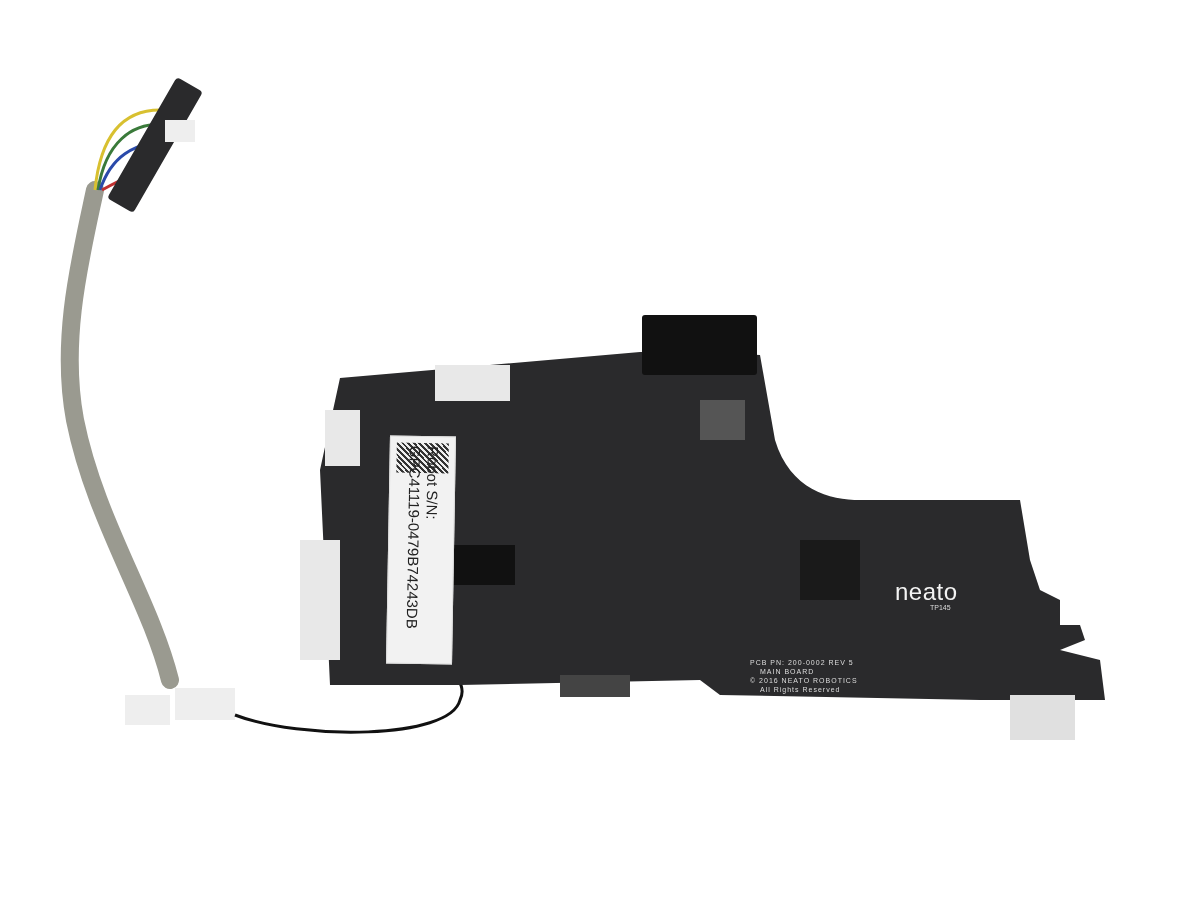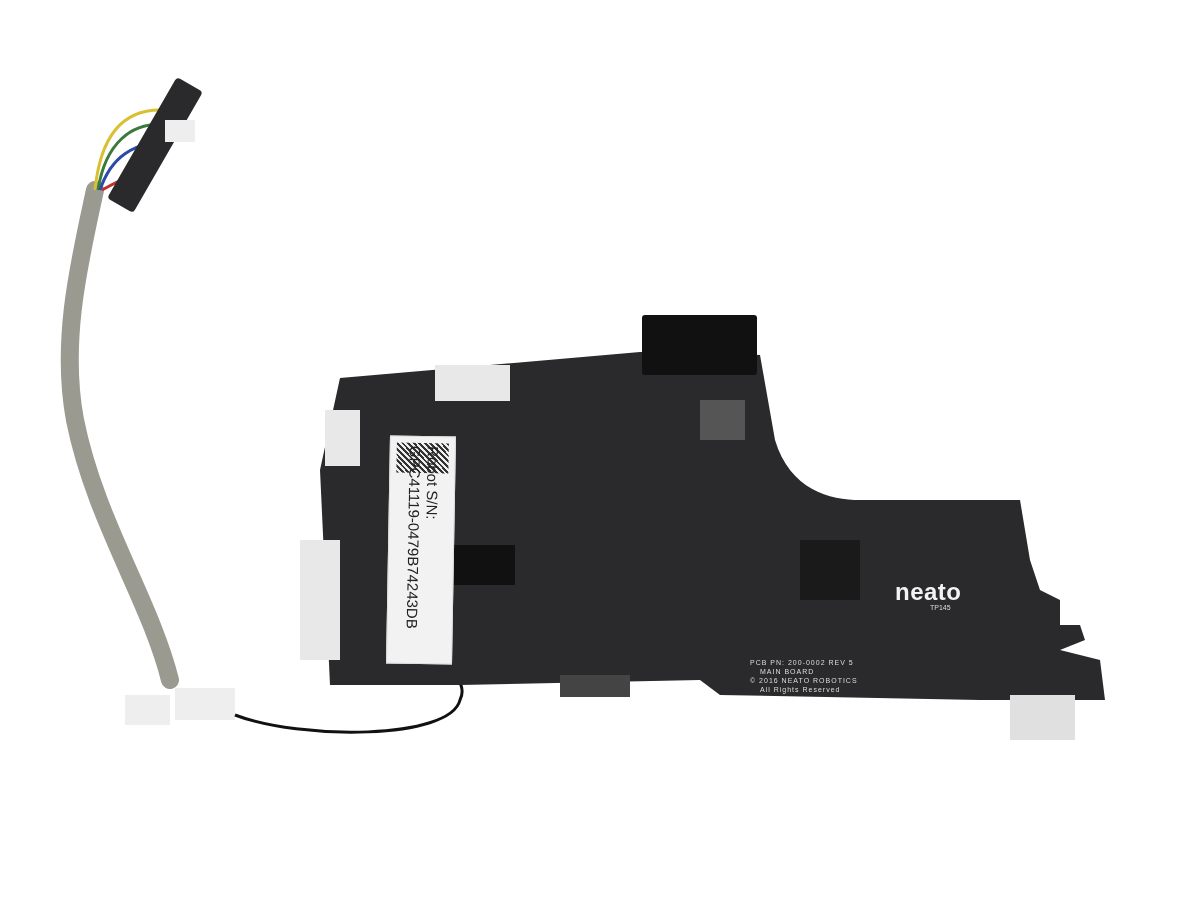--- a/index.html
+++ b/index.html
@@ -1,21 +1,21 @@
 <!DOCTYPE html>
 <html><head>
 <meta charset="utf-8">
 <style>
   html,body{margin:0;padding:0;background:#ffffff;}
   body{width:1200px;height:900px;position:relative;overflow:hidden;font-family:"Liberation Sans",sans-serif;}
   .scene{position:absolute;inset:0;}
   .label-sticker{position:absolute;left:388px;top:436px;width:64px;height:226px;background:#f2f2f2;transform:rotate(1deg);border:1px solid #ddd;}
   .label-text{position:absolute;left:-72px;top:96px;width:210px;transform:rotate(90deg);font-size:15px;color:#222;line-height:18px;white-space:nowrap;}
   .qr{position:absolute;left:6px;top:6px;width:52px;height:30px;background:repeating-linear-gradient(45deg,#333 0 2px,#eee 2px 4px);}
-  .brand{position:absolute;left:895px;top:578px;color:#f3f3f3;font-weight:bold;font-size:24px;letter-spacing:0.5px;}
+  .brand{position:absolute;left:895px;top:578px;color:#f3f3f3;font-weight:normal;font-size:24px;letter-spacing:0.5px;}
   .tp{position:absolute;left:930px;top:604px;color:#ddd;font-size:7px;}
   .pcb-text{position:absolute;color:#ddd;font-size:7px;letter-spacing:1px;white-space:nowrap;}
 </style>
 </head>
 <body>
 
 <div class="scene">
   <svg width="1200" height="900" viewBox="0 0 1200 900">
 
     <path d="M95 190 C 80 260, 60 340, 75 420 C 95 520, 150 600, 170 680" stroke="#9a9a90" stroke-width="18" fill="none" stroke-linecap="round"></path>

